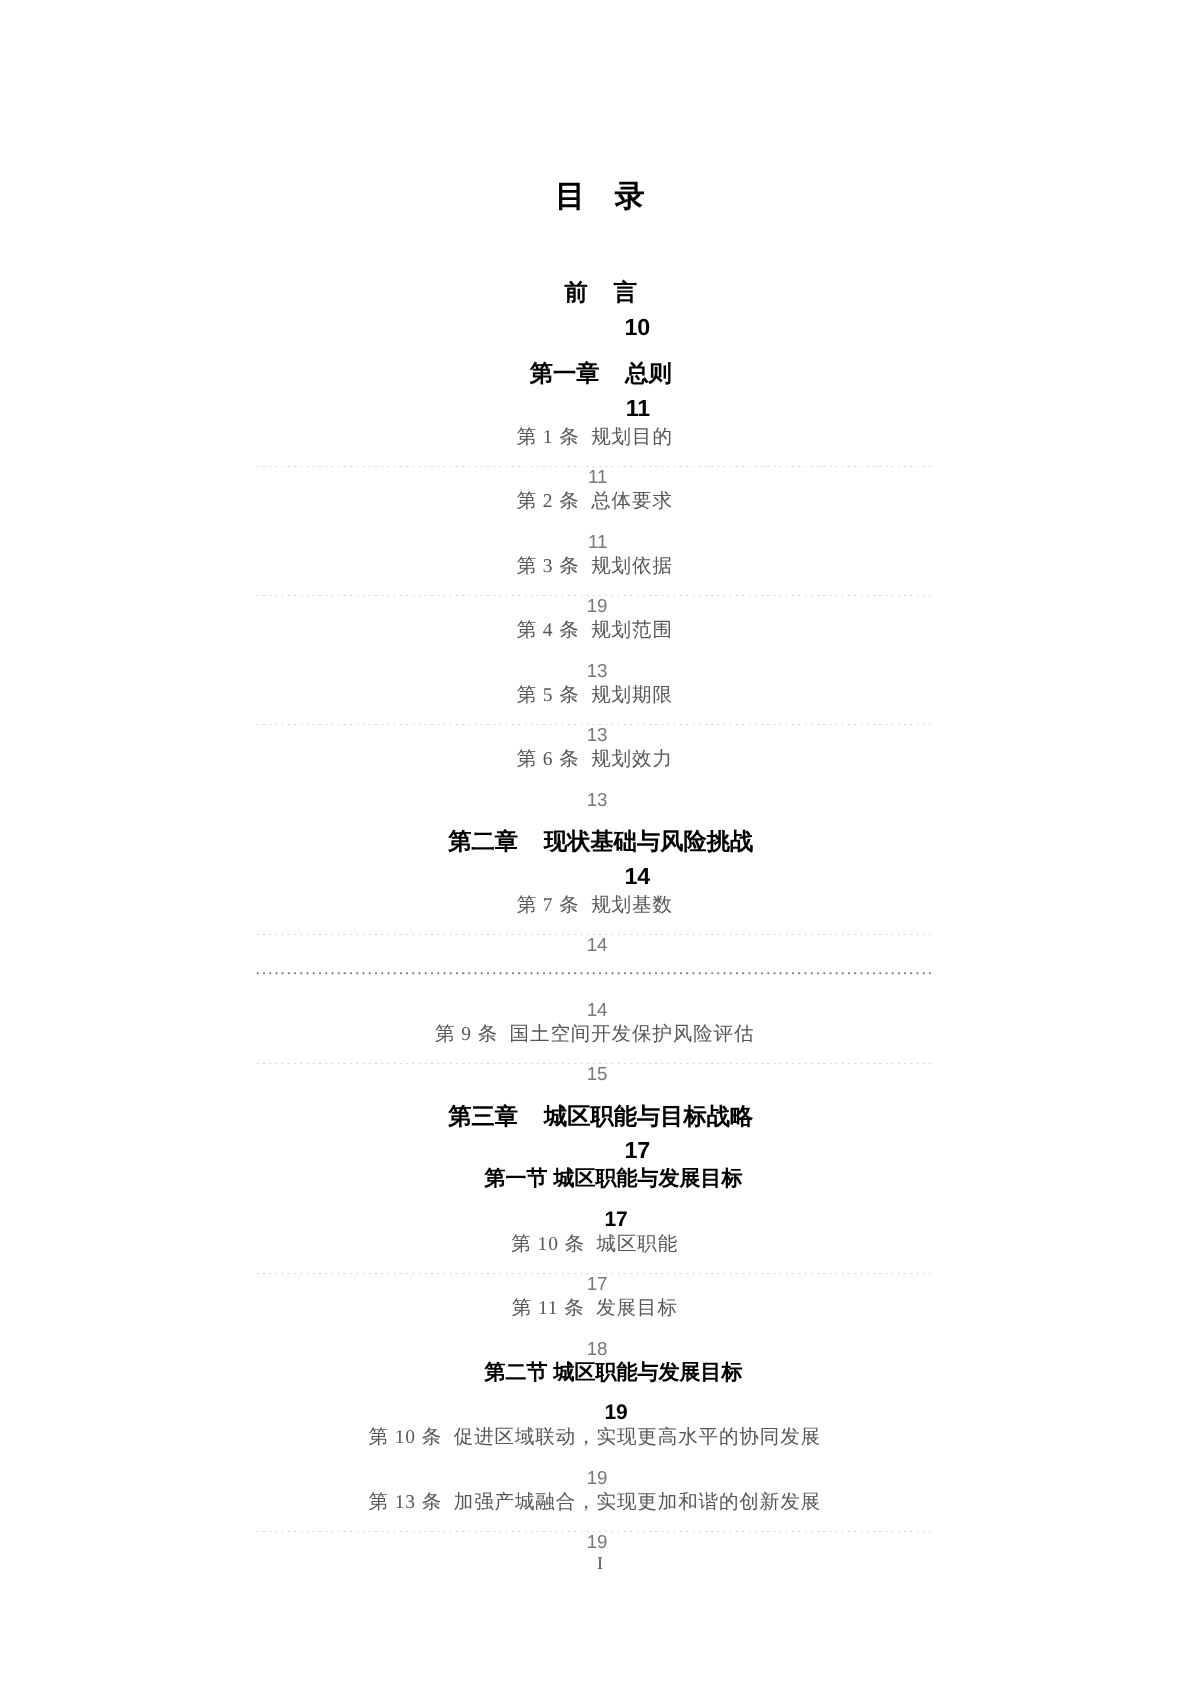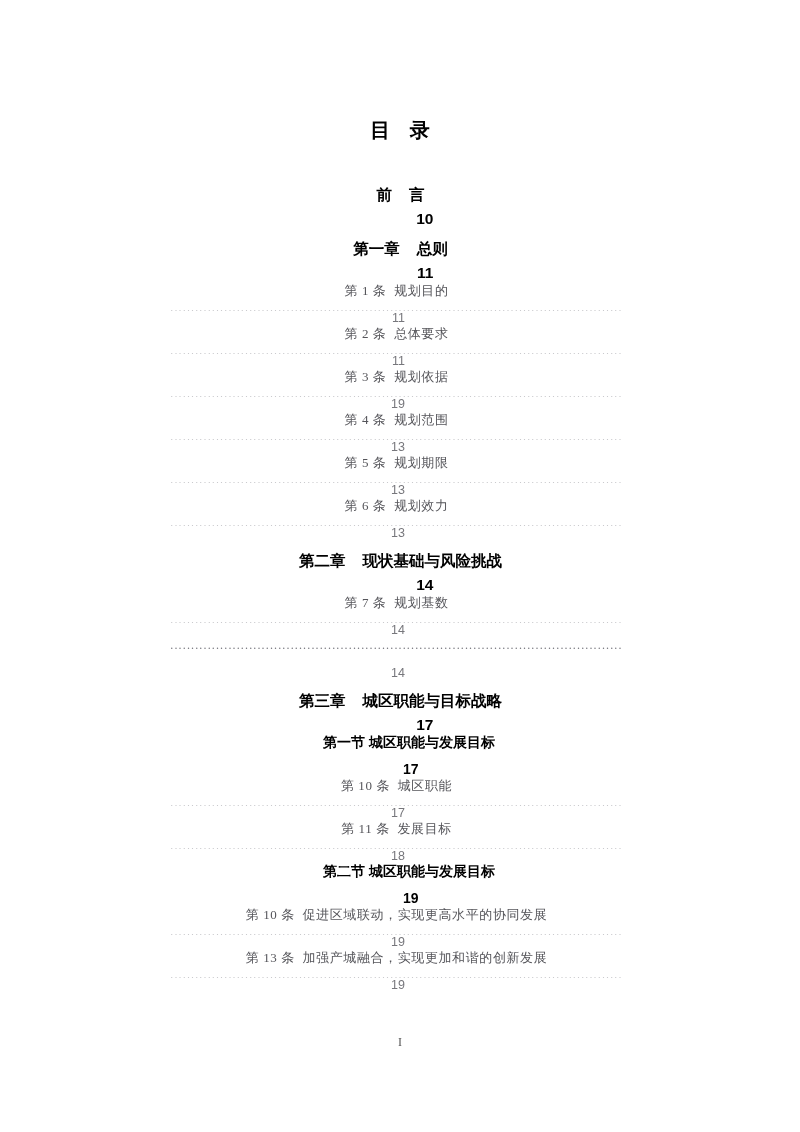--- a/index.html
+++ b/index.html
@@ -209,20 +209,25 @@
       </div>
       <div class="toc-row lvl3">
         <span class="toc-label">第 7 条  规划基数</span>
         <span class="toc-leader"></span>
         <span class="toc-page">14</span>
       </div>
       <div class="toc-row lvl3">
         <span class="toc-leader"></span>
         <span class="toc-page">14</span>
       </div>
+      <div class="toc-row lvl3">
+        <span class="toc-label">第 9 条  国土空间开发保护风险评估</span>
+        <span class="toc-leader"></span>
+        <span class="toc-page">15</span>
+      </div>
       <div class="toc-row lvl1 gap-before">
         <span class="toc-label">第三章    城区职能与目标战略</span>
         <span class="toc-leader"></span>
         <span class="toc-page">17</span>
       </div>
       <div class="toc-row lvl2">
         <span class="toc-label">第一节 城区职能与发展目标</span>
         <span class="toc-leader"></span>
         <span class="toc-page">17</span>
       </div>

